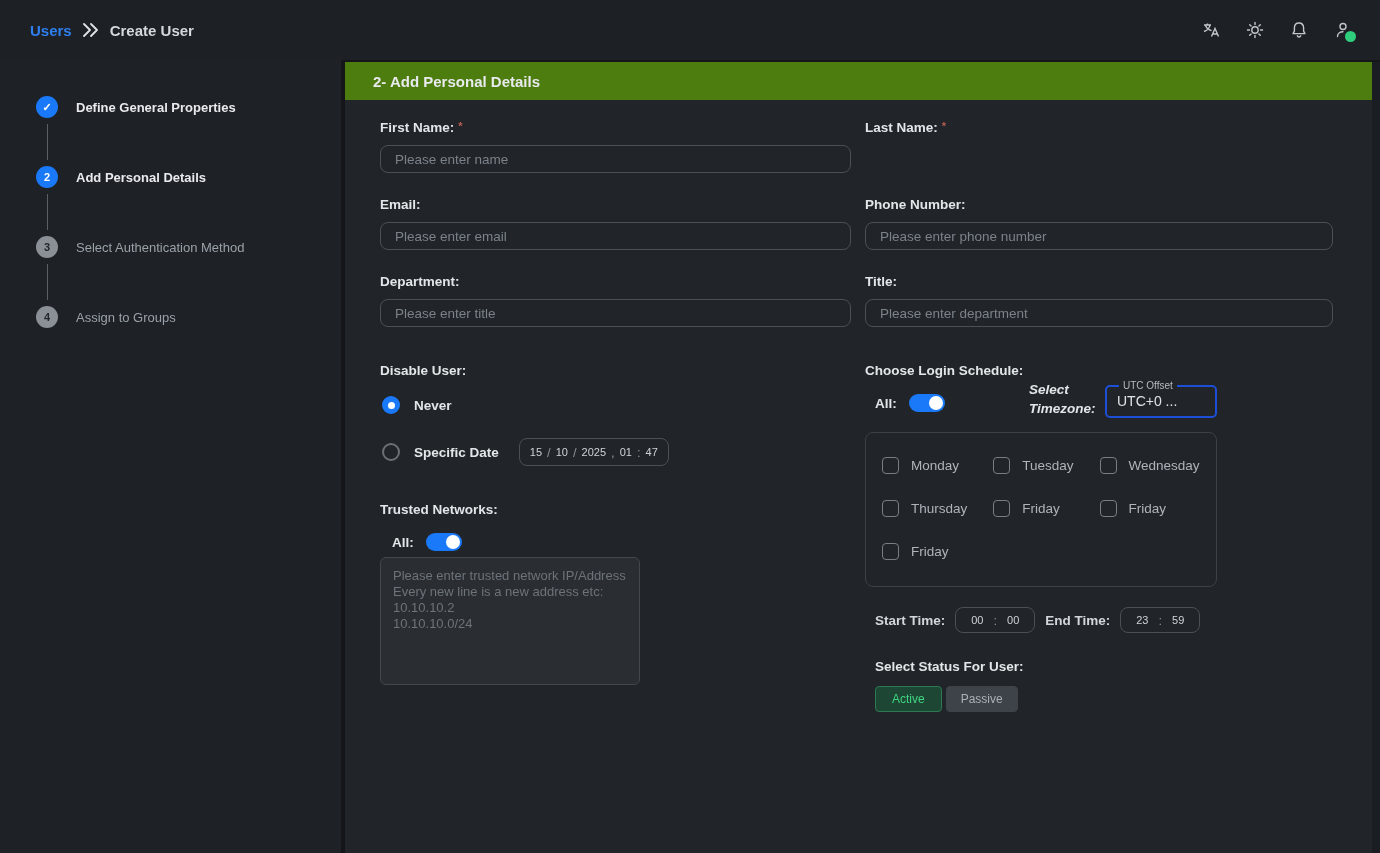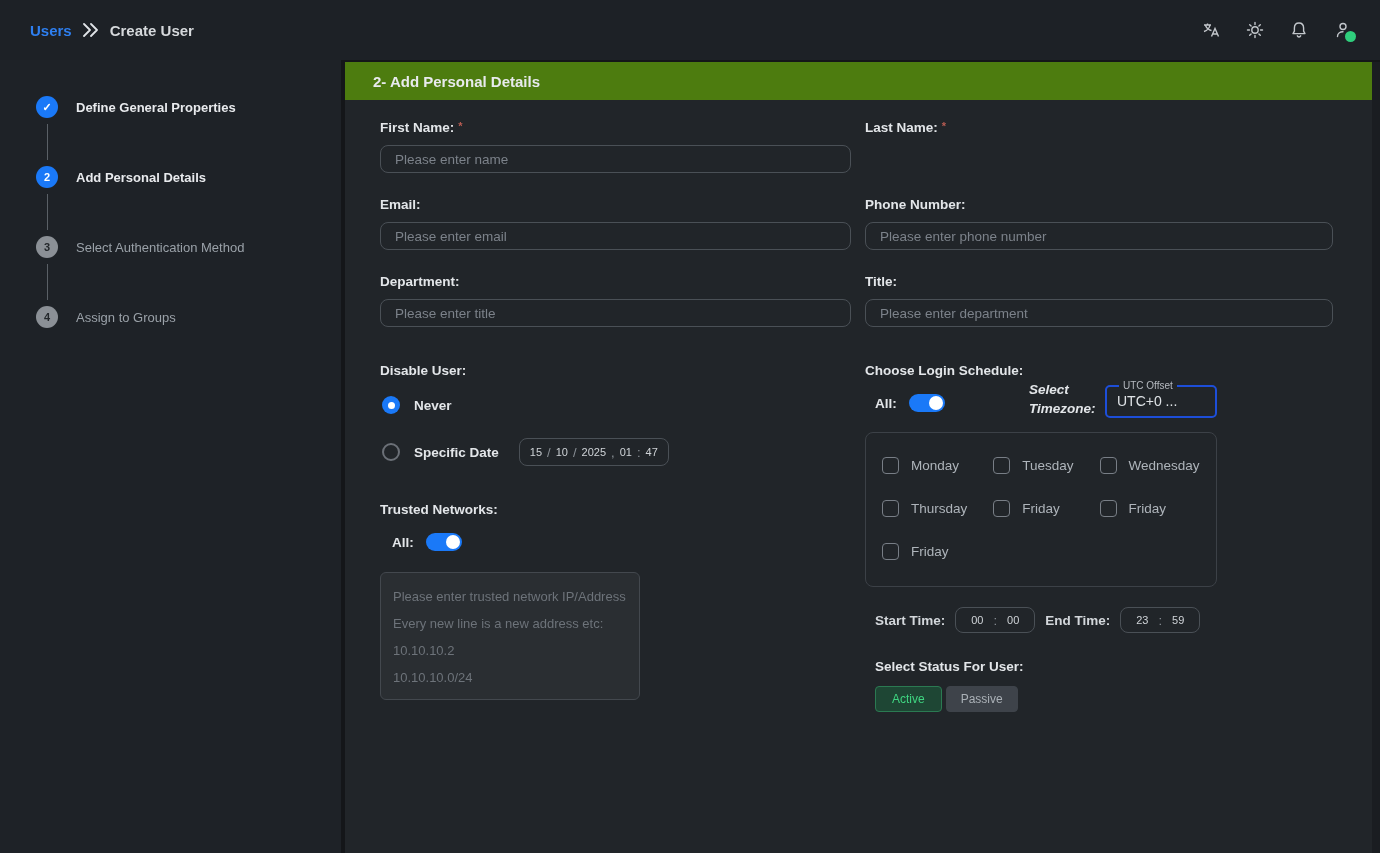--- a/index.html
+++ b/index.html
@@ -97,23 +97,23 @@
   .toggle-label { font-size:13.5px; font-weight:600; color:#e3e6e9; }
   .toggle {
     width:36px; height:18px; border-radius:9px; background:#1a79f8; position:relative; cursor:pointer;
   }
   .toggle::after {
     content:""; position:absolute; right:2px; top:2px; width:14px; height:14px;
     border-radius:50%; background:#fff;
   }
   
   .tn-textarea {
-    margin-top:21px; width:260px; height:128px; resize:none;
+    margin-top:6px; width:260px; height:128px; resize:none;
     background:rgba(255,255,255,0.045); border:1px solid #43484e; border-radius:6px;
-    padding:10px 12px; font-size:13px; line-height:27px; color:#cfd3d7; outline:none;
+    padding:10px 12px; font-size:13px; line-height:16px; color:#cfd3d7; outline:none;
     font-family:"Liberation Sans", sans-serif;
   }
   .tn-textarea::placeholder { color:#6d737a; opacity:1; }
   
   .sched-row2 { display:flex; align-items:flex-start; justify-content:space-between; width:352px; }
   .tz-group { display:flex; align-items:flex-start; gap:8px; margin-top:2px; }
   .tz-label { font-size:13.5px; font-weight:600; color:#e3e6e9; width:68px; line-height:19px;font-style:italic; }
   .utc-fieldset {
     border:2px solid #1d4ed8; border-radius:5px; width:112px; padding:2px 10px 7px 10px;
   }

